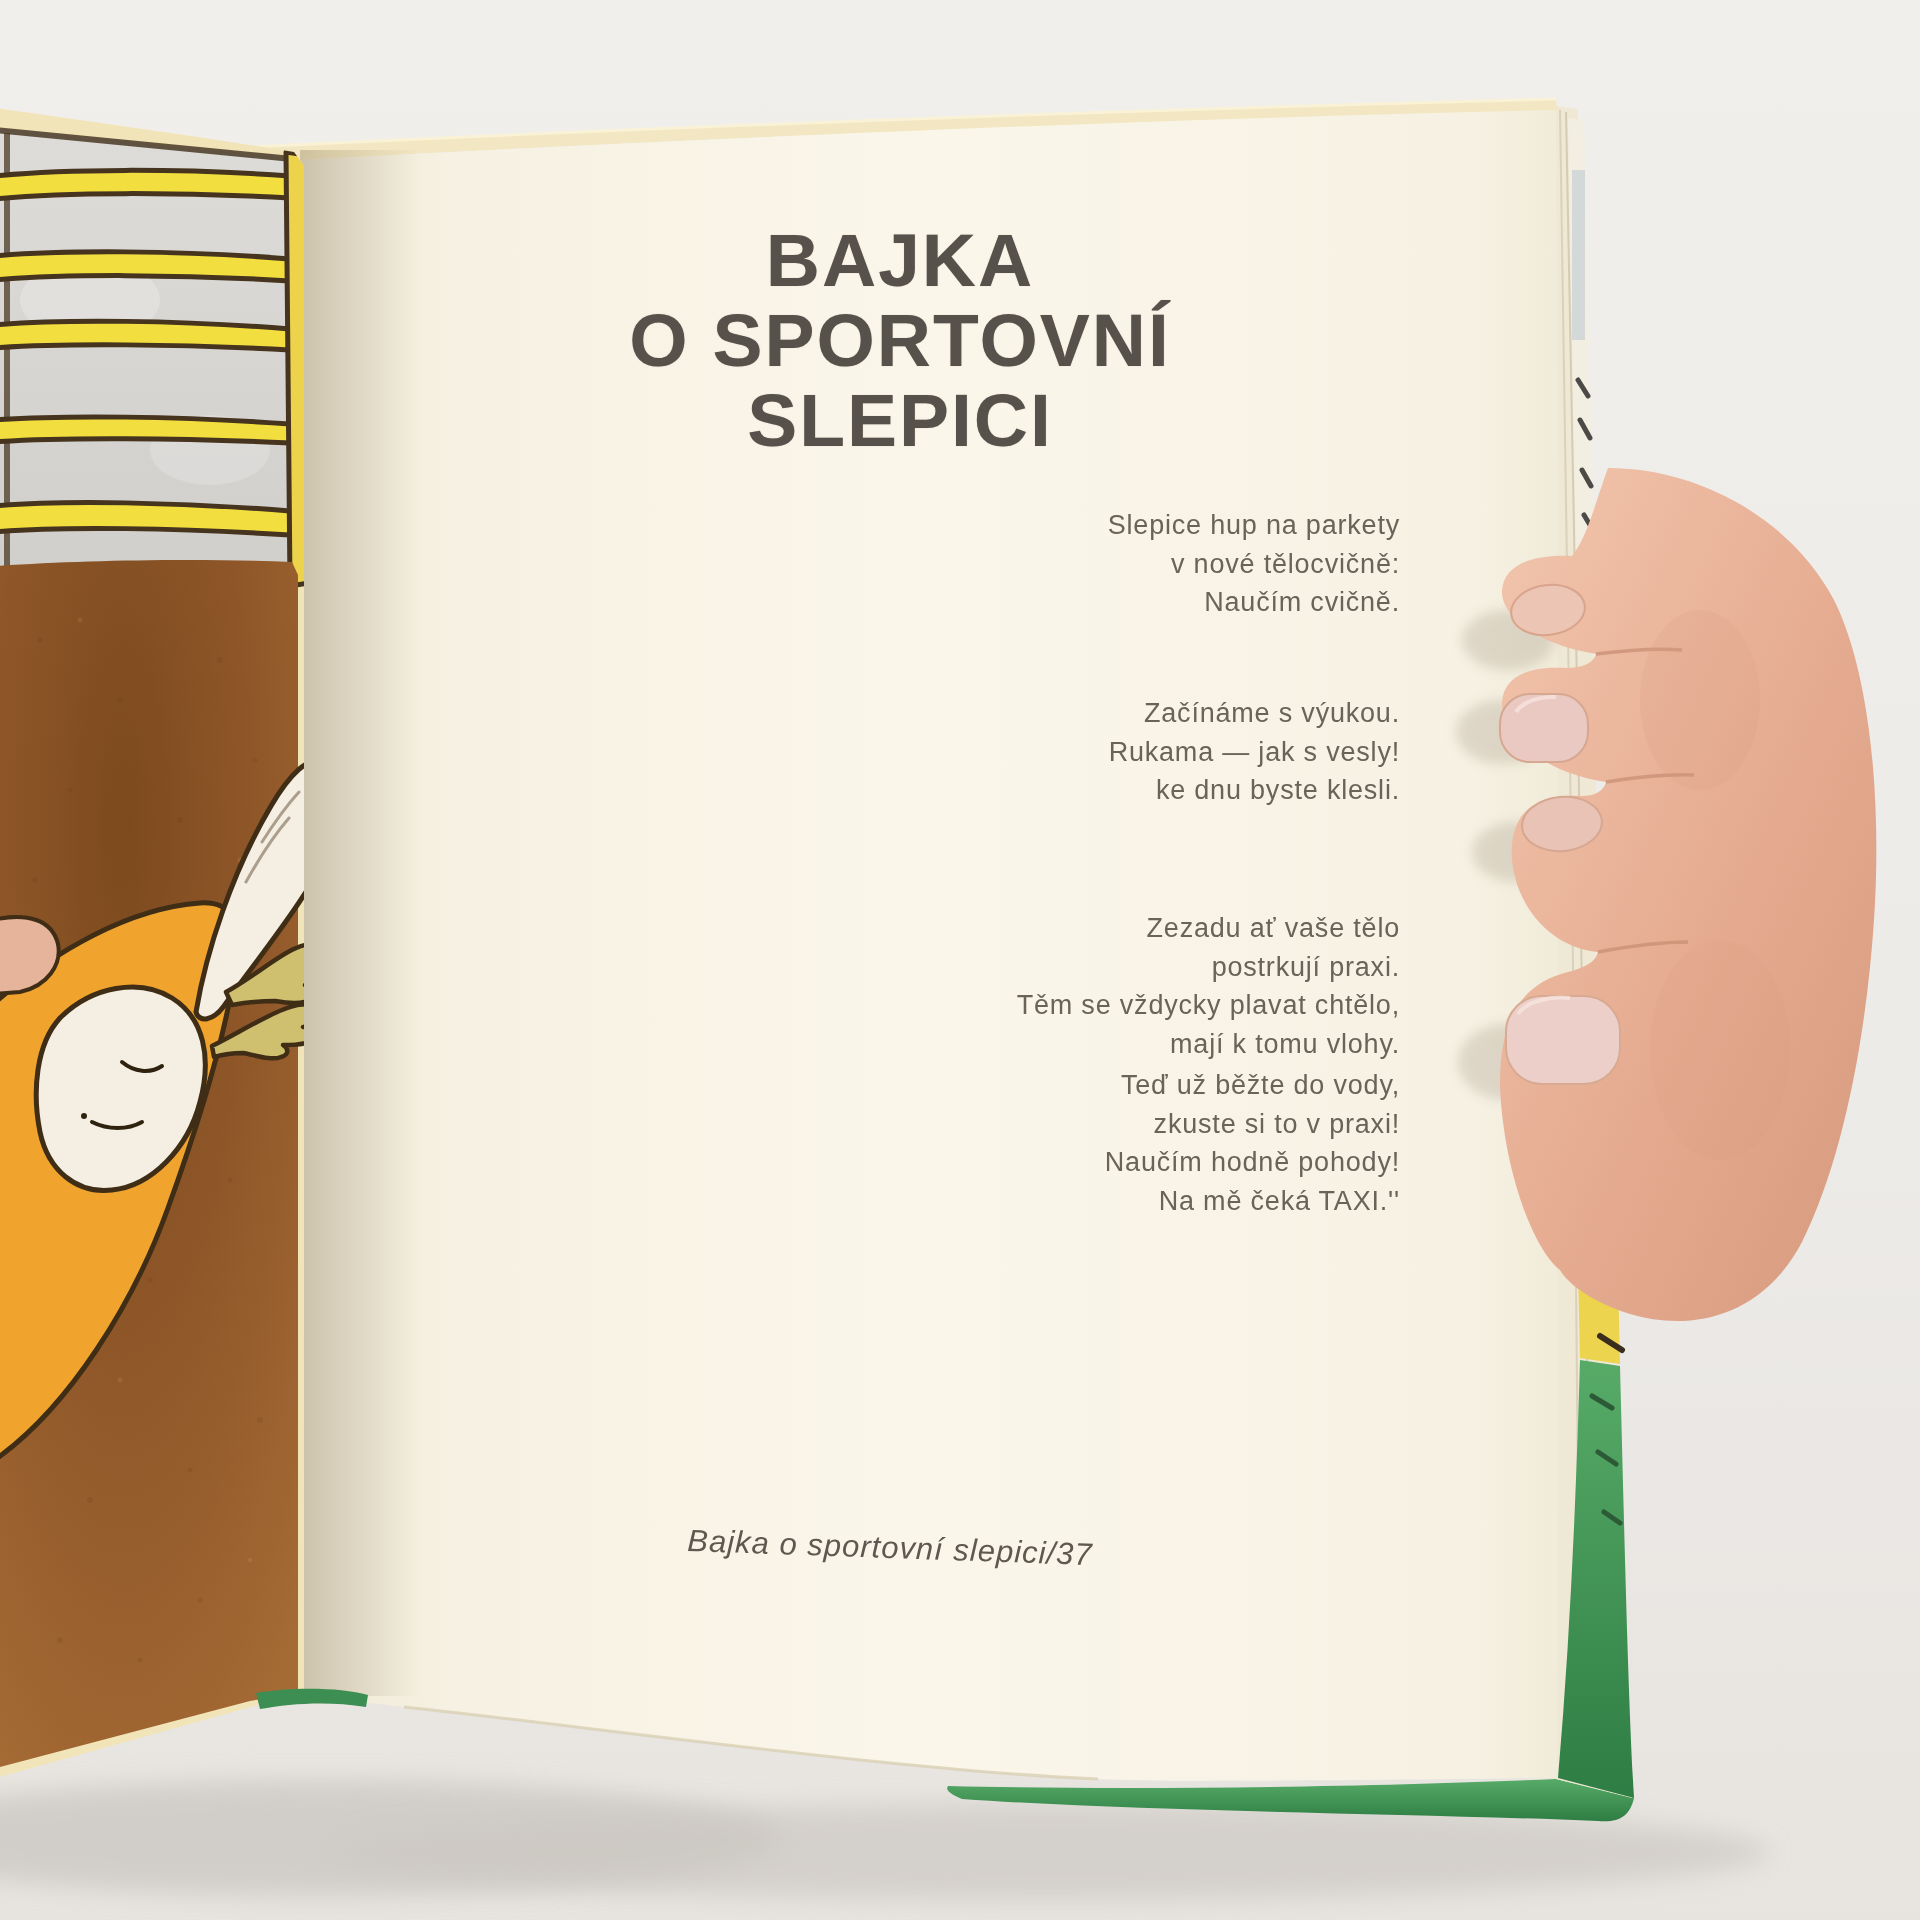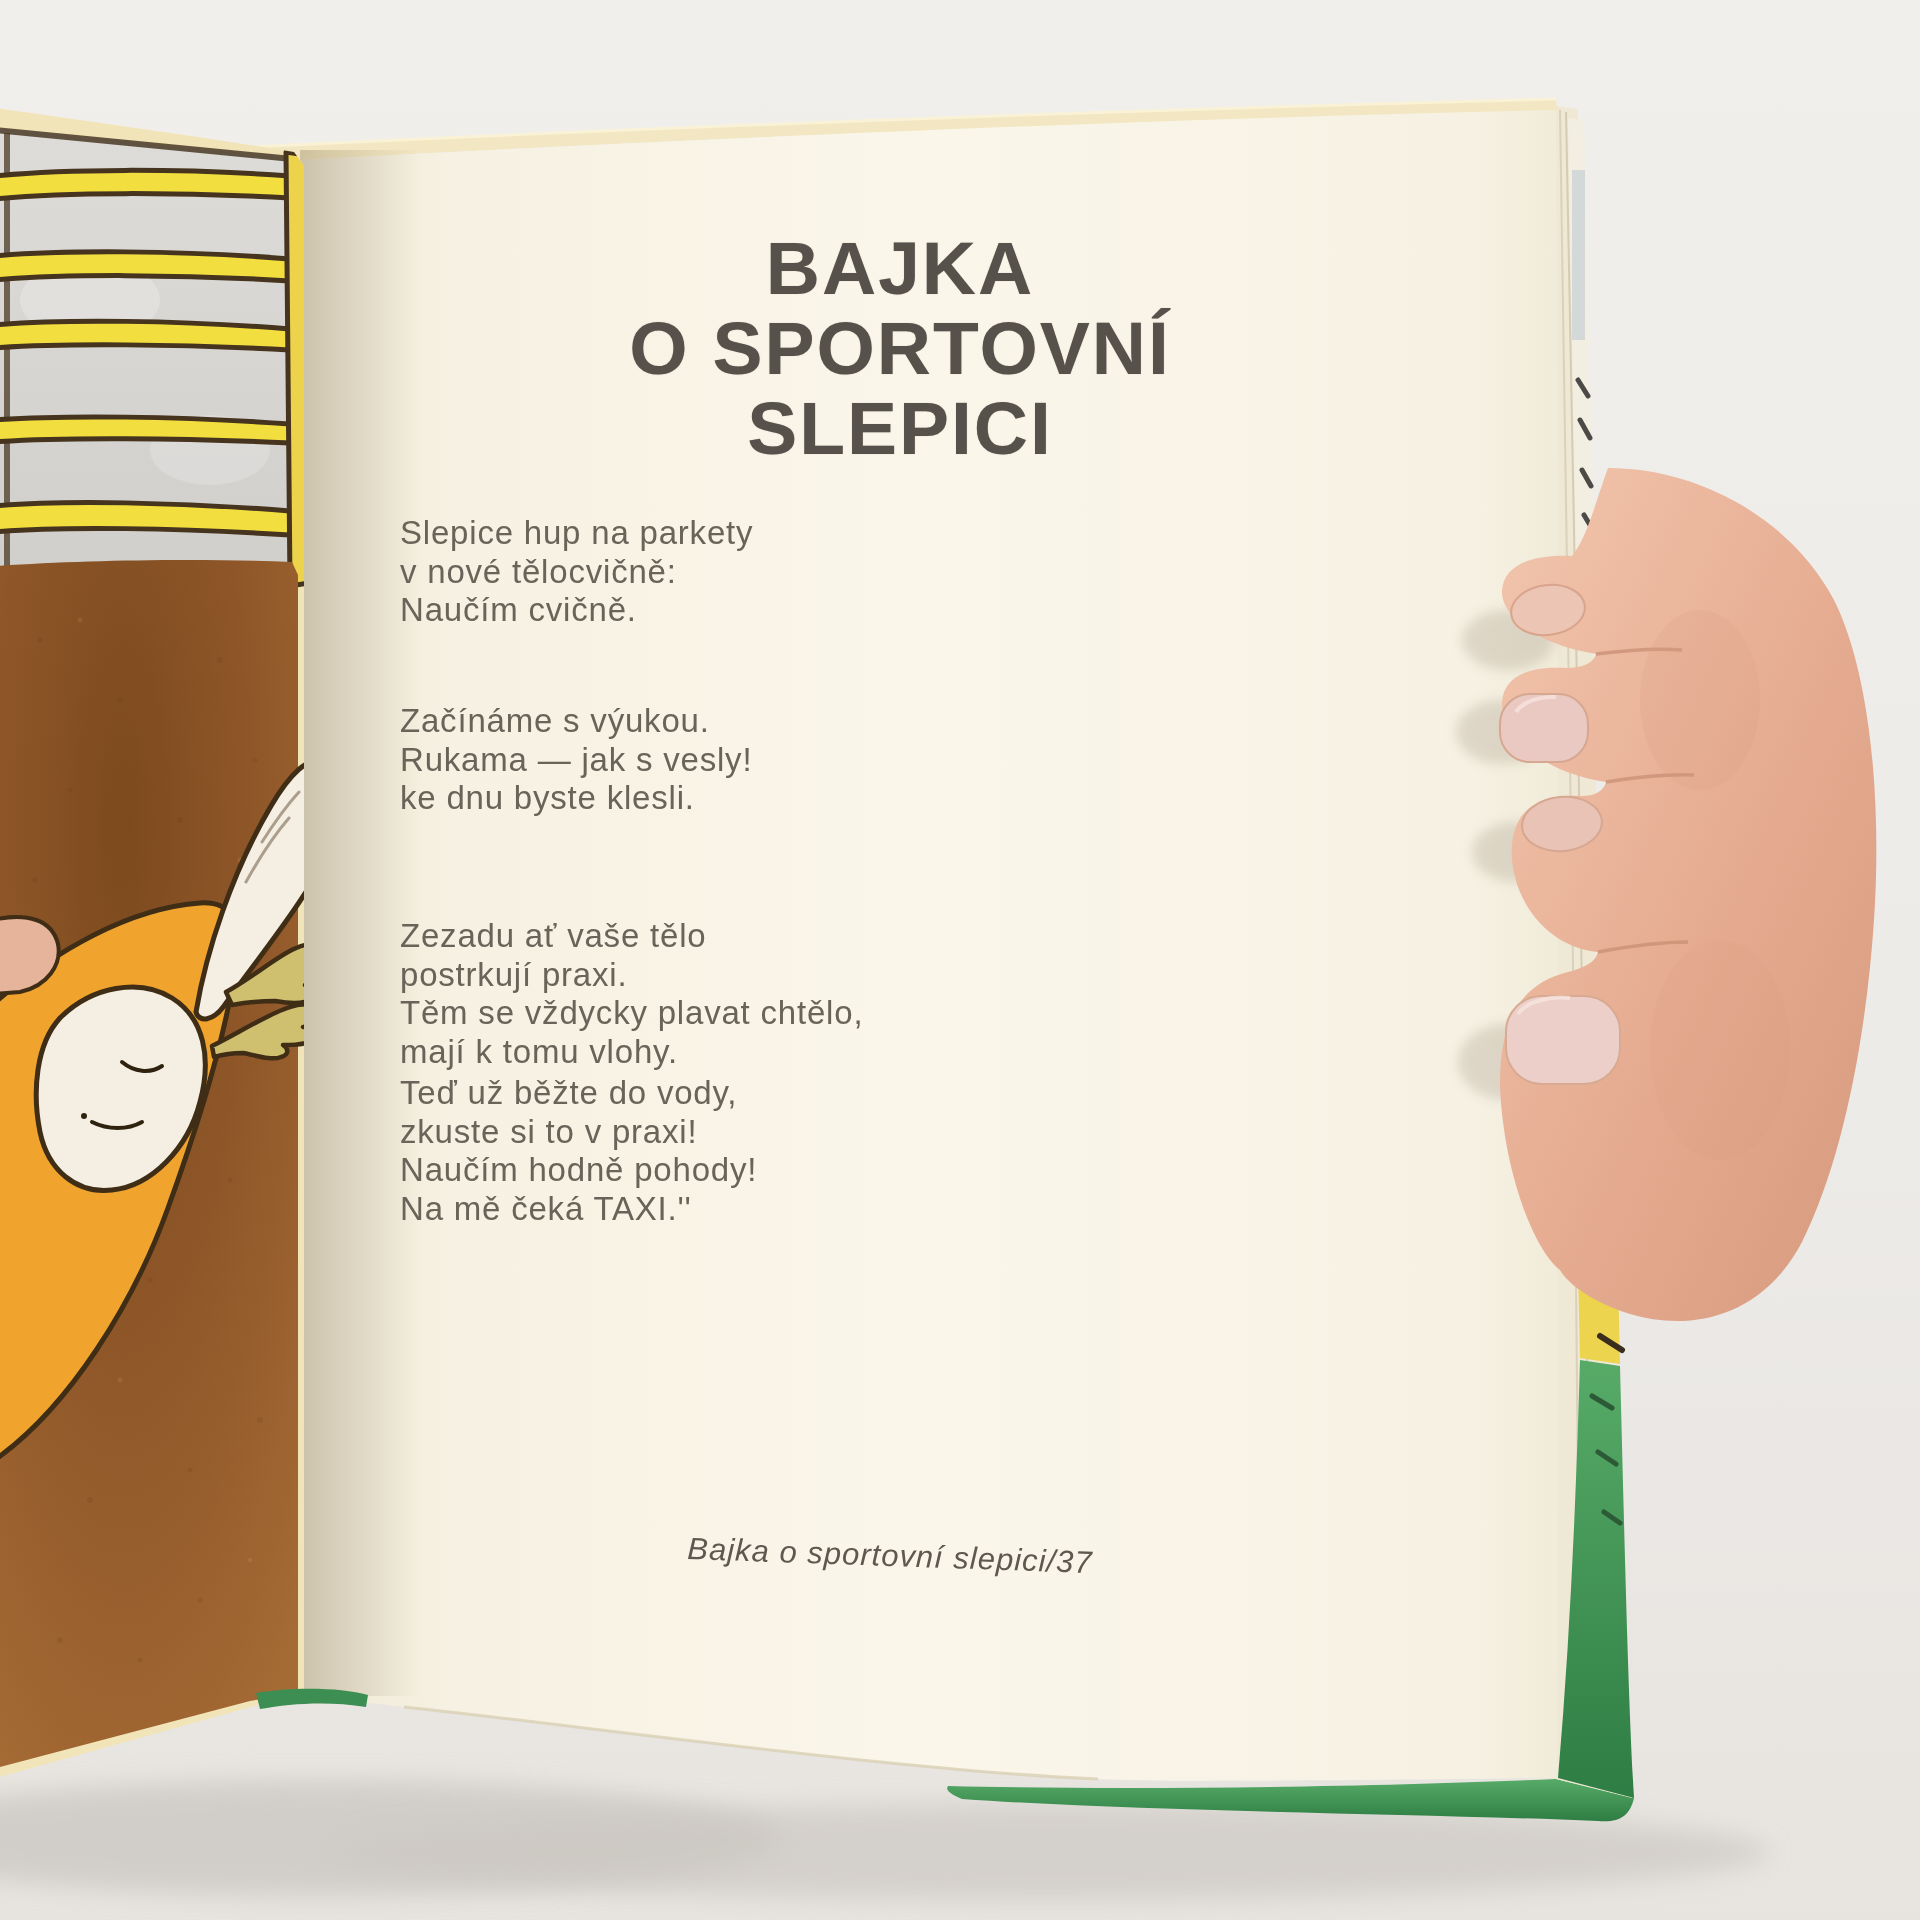--- a/index.html
+++ b/index.html
@@ -1,25 +1,25 @@
 <!DOCTYPE html>
 <html><head>
 <meta charset="utf-8">
 <style>
   html,body{margin:0;padding:0;background:#e8e5e1;}
   .stage{position:relative;width:1920px;height:1920px;overflow:hidden;
          font-family:"Liberation Sans",sans-serif;
          background:linear-gradient(180deg,#f1efec 0%,#edebe8 55%,#e7e4e0 100%);}
   .stage svg{position:absolute;left:0;top:0;}
-  .text-layer{position:absolute;left:0;top:8px;width:1920px;height:1379px;pointer-events:none;}
+  .text-layer{position:absolute;left:0;top:0;width:1920px;height:1379px;pointer-events:none;}
   .poem-title{position:absolute;left:400px;top:220px;width:1000px;text-align:center;
       font-weight:700;font-size:75px;line-height:80px;letter-spacing:2px;color:#57514b;
       text-shadow:0 0 1px rgba(87,81,75,.35);}
-  .stanza{position:absolute;left:400px;width:1000px;text-align:left;
-      font-size:33px;line-height:38.5px;letter-spacing:.8px;color:#696359;}
+  .stanza{position:absolute;left:400px;width:1000px;text-align:right;
+      font-size:27px;line-height:38.5px;letter-spacing:.8px;color:#696359;}
   .stanza p{margin:0;}
   .stanza-1{top:506px;} .stanza-2{top:694px;} .stanza-3{top:881px;margin-top:28px;} .stanza-4{top:1066px;}
   .page-footer{position:absolute;left:390px;top:1530px;width:1000px;text-align:center;
       font-style:italic;font-size:31px;letter-spacing:1px;color:#5e5850;transform:rotate(2deg);}
 </style>
 </head>
 <body>
 
 <div class="stage">
 

